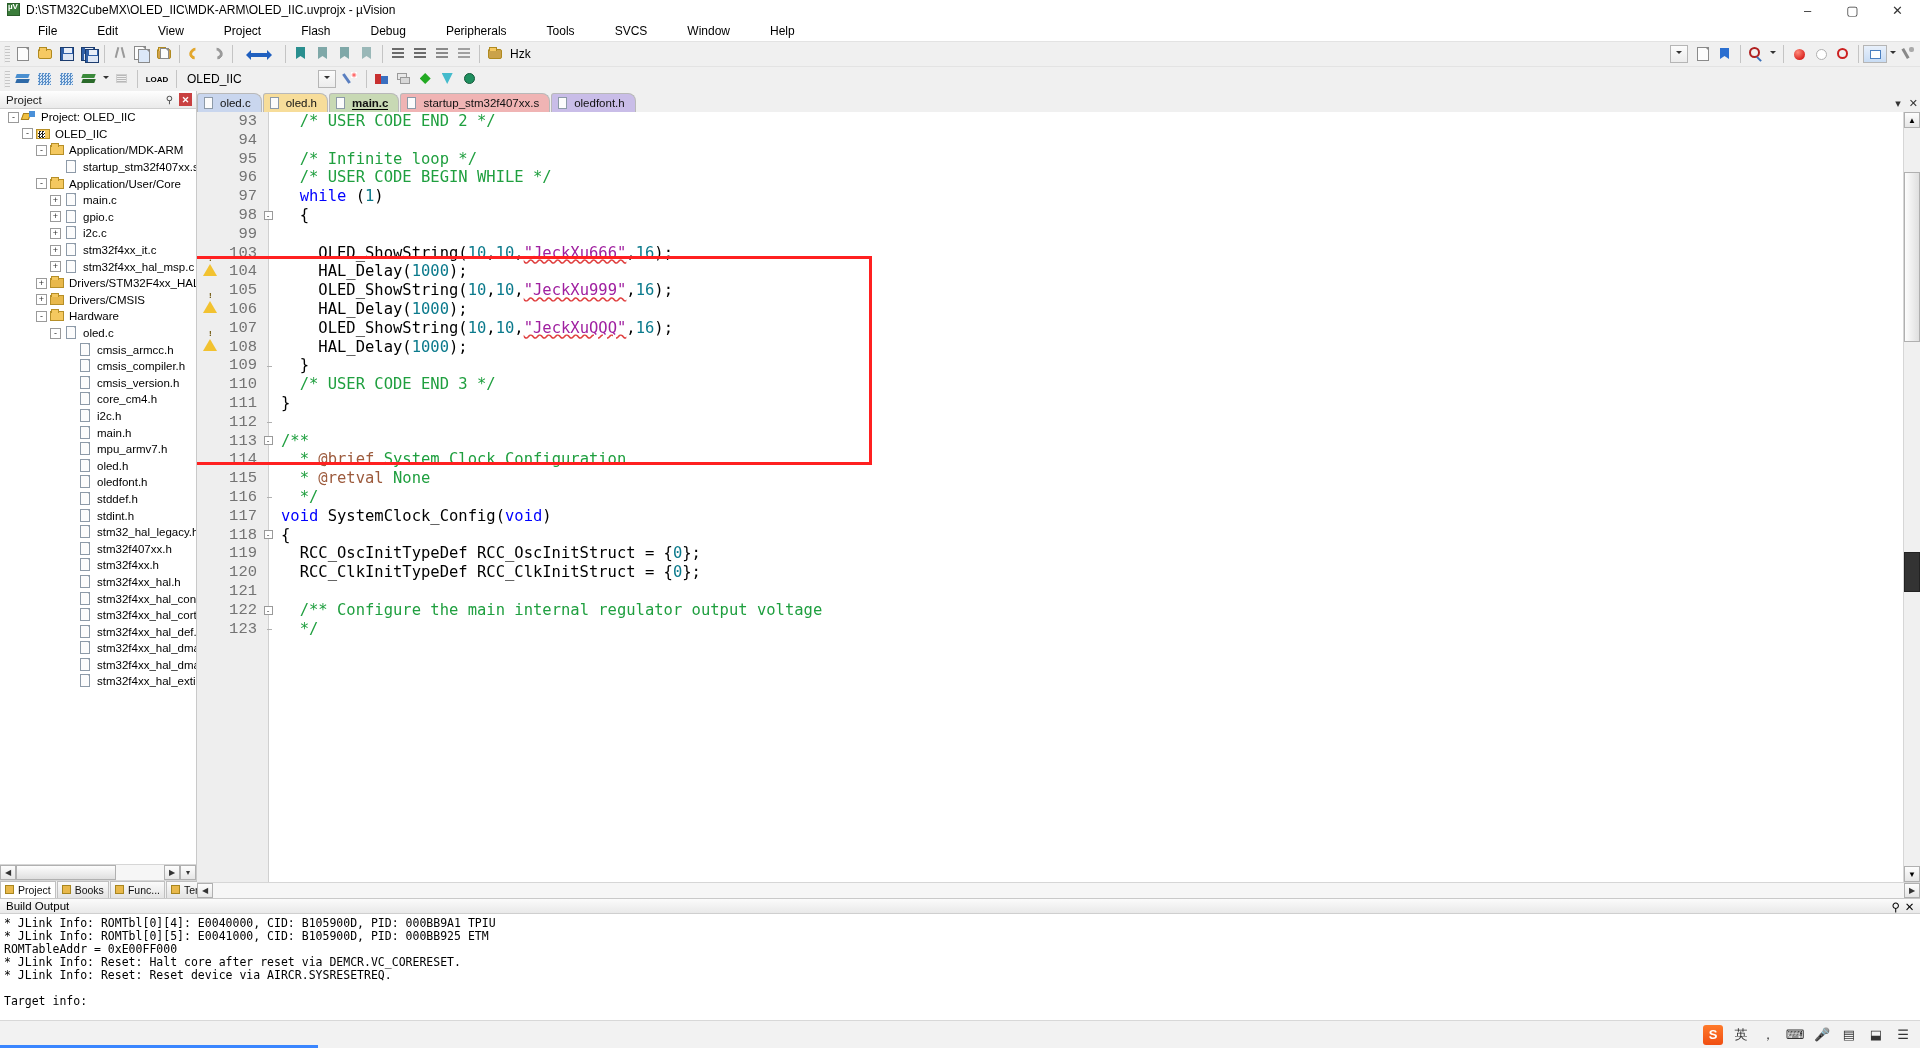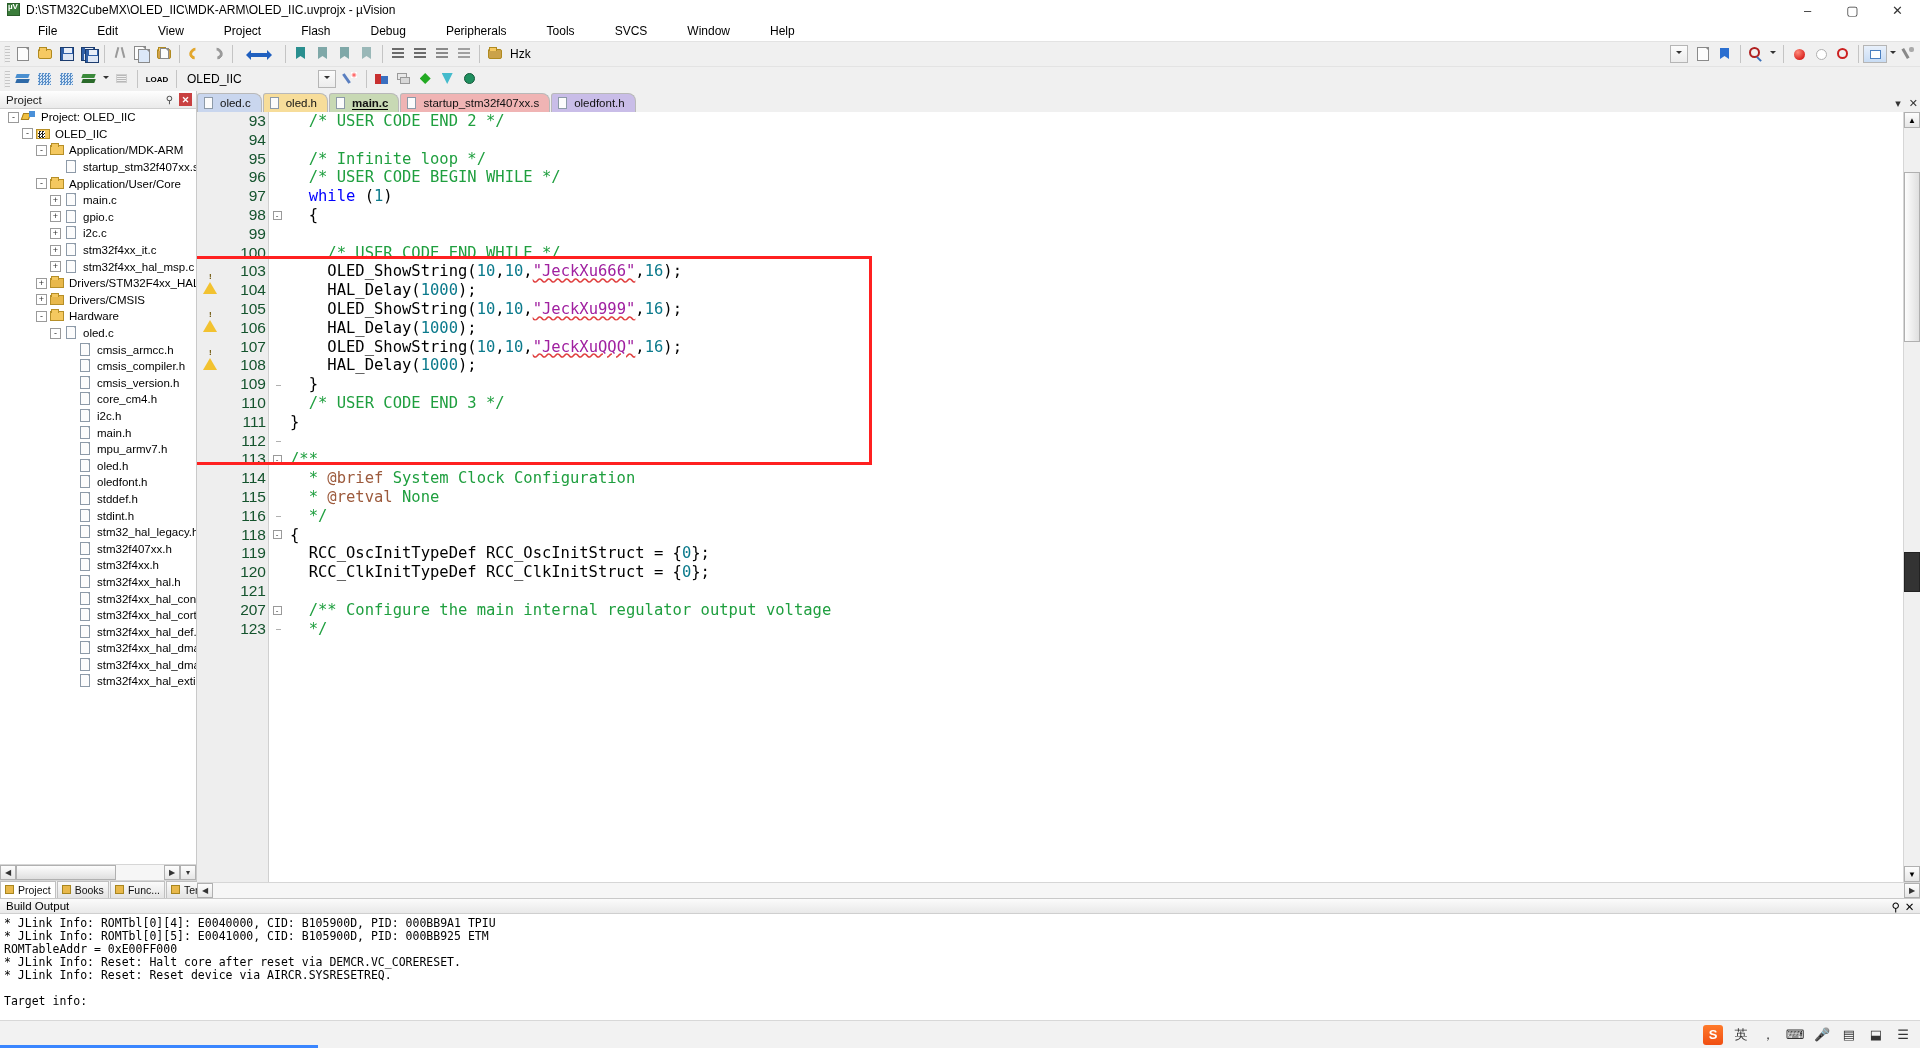--- a/index.html
+++ b/index.html
@@ -122,21 +122,21 @@
   .tabsrow .rightctl span { font-size:11px; color:#333; }
 
   .editorbody { flex:1 1 auto; display:flex; position:relative; min-height:0; background:#ffffff;}
   .codearea { flex:1 1 auto; position:relative; overflow:hidden; background:#ffffff;}
   .gutterbg { position:absolute; left:0; top:0; bottom:0; width:72px; background:#eeeeee; border-right:1px solid #d0d0d0;}
   .codelines { position:relative; font-family:"DejaVu Sans Mono", monospace; font-size:15.5px; line-height:18.8px; }
   .cline { height:18.8px; display:flex; align-items:center; white-space:pre; position:relative; }
   .warnico { position:absolute; left:6px; top:2px; width:14px; height:13px; }
   .warnico .tri { width:0;height:0;border-left:7px solid transparent;border-right:7px solid transparent;border-bottom:12px solid #f2c230; }
   .warnico .bang { position:absolute; left:6px; top:4px; color:#6a5000; font-size:8px; font-weight:bold; font-family:"Liberation Sans",sans-serif;}
-  .lnum { width:64px; text-align:right; padding-right:4px; color:#14532d; flex:0 0 64px; font-family:Liberation Sans, sans-serif;margin-left:9px;}
+  .lnum { width:64px; text-align:right; padding-right:4px; color:#737373; flex:0 0 64px; font-family:Liberation Mono, monospace;}
   .foldcol { width:14px; flex:0 0 14px; position:relative; display:flex; align-items:center; justify-content:center;}
   .foldbox { width:9px; height:9px; border:1px solid #9a9a9a; background:#fff; font-size:8px; line-height:7px; text-align:center; color:#333; font-family:"Liberation Sans",sans-serif;}
   .foldline { position:absolute; left:6px; top:0; bottom:0; width:1px; background:#b0b0b0;}
   .foldend { position:absolute; left:6px; top:0; height:50%; width:1px; background:#b0b0b0;}
   .foldend:after{content:'';position:absolute;left:0;top:100%;width:5px;height:1px;background:#b0b0b0;}
   .ctext { padding-left:6px; }
   .cmt { color:#1f9f3f; } .kw { color:#0000ff; } .num { color:#0b7a8c; }
   .str { color:#a020a0; } .dox { color:#9c5a3c; } .pl { color:#000000; }
   .sq-underline { text-decoration: underline; text-decoration-style: wavy; text-decoration-color:#e04040; }
 
@@ -811,40 +811,40 @@
         <div class="codearea">
           <div class="gutterbg"></div>
           <div class="codelines" id="code-lines">
               <div class="cline"><span class="lnum">93</span><span class="foldcol"></span><span class="ctext"><span class="pl">  </span><span class="cmt">/* USER CODE END 2 */</span></span></div>
               <div class="cline"><span class="lnum">94</span><span class="foldcol"></span><span class="ctext"></span></div>
               <div class="cline"><span class="lnum">95</span><span class="foldcol"></span><span class="ctext"><span class="pl">  </span><span class="cmt">/* Infinite loop */</span></span></div>
               <div class="cline"><span class="lnum">96</span><span class="foldcol"></span><span class="ctext"><span class="pl">  </span><span class="cmt">/* USER CODE BEGIN WHILE */</span></span></div>
               <div class="cline"><span class="lnum">97</span><span class="foldcol"></span><span class="ctext"><span class="pl">  </span><span class="kw">while</span><span class="pl"> (</span><span class="num">1</span><span class="pl">)</span></span></div>
               <div class="cline"><span class="lnum">98</span><span class="foldcol"><span class="foldbox">-</span></span><span class="ctext"><span class="pl">  {</span></span></div>
               <div class="cline"><span class="lnum">99</span><span class="foldcol"><span class="foldline"></span></span><span class="ctext"></span></div>
-              <div class="cline"><span class="lnum">100</span><span class="foldcol"><span class="foldline"></span></span><span class="ctext"><span class="pl">    </span><span class="cmt">/* USER CODE END WHILE */</span></span></div>
               <div class="cline"><span class="warnico"><span class="tri"></span><span class="bang">!</span></span><span class="lnum">103</span><span class="foldcol"><span class="foldline"></span></span><span class="ctext"><span class="pl">    OLED_ShowString(</span><span class="num">10</span><span class="pl">,</span><span class="num">10</span><span class="pl">,</span><span class="str sq-underline">"JeckXu666"</span><span class="pl">,</span><span class="num">16</span><span class="pl">);</span></span></div>
               <div class="cline"><span class="lnum">104</span><span class="foldcol"><span class="foldline"></span></span><span class="ctext"><span class="pl">    HAL_Delay(</span><span class="num">1000</span><span class="pl">);</span></span></div>
               <div class="cline"><span class="warnico"><span class="tri"></span><span class="bang">!</span></span><span class="lnum">105</span><span class="foldcol"><span class="foldline"></span></span><span class="ctext"><span class="pl">    OLED_ShowString(</span><span class="num">10</span><span class="pl">,</span><span class="num">10</span><span class="pl">,</span><span class="str sq-underline">"JeckXu999"</span><span class="pl">,</span><span class="num">16</span><span class="pl">);</span></span></div>
               <div class="cline"><span class="lnum">106</span><span class="foldcol"><span class="foldline"></span></span><span class="ctext"><span class="pl">    HAL_Delay(</span><span class="num">1000</span><span class="pl">);</span></span></div>
               <div class="cline"><span class="warnico"><span class="tri"></span><span class="bang">!</span></span><span class="lnum">107</span><span class="foldcol"><span class="foldline"></span></span><span class="ctext"><span class="pl">    OLED_ShowString(</span><span class="num">10</span><span class="pl">,</span><span class="num">10</span><span class="pl">,</span><span class="str sq-underline">"JeckXuQQQ"</span><span class="pl">,</span><span class="num">16</span><span class="pl">);</span></span></div>
               <div class="cline"><span class="lnum">108</span><span class="foldcol"><span class="foldline"></span></span><span class="ctext"><span class="pl">    HAL_Delay(</span><span class="num">1000</span><span class="pl">);</span></span></div>
               <div class="cline"><span class="lnum">109</span><span class="foldcol"><span class="foldend"></span></span><span class="ctext"><span class="pl">  }</span></span></div>
               <div class="cline"><span class="lnum">110</span><span class="foldcol"><span class="foldline"></span></span><span class="ctext"><span class="pl">  </span><span class="cmt">/* USER CODE END 3 */</span></span></div>
               <div class="cline"><span class="lnum">111</span><span class="foldcol"><span class="foldline"></span></span><span class="ctext"><span class="pl">}</span></span></div>
               <div class="cline"><span class="lnum">112</span><span class="foldcol"><span class="foldend"></span></span><span class="ctext"></span></div>
               <div class="cline"><span class="lnum">113</span><span class="foldcol"><span class="foldbox">-</span></span><span class="ctext"><span class="cmt">/**</span></span></div>
               <div class="cline"><span class="lnum">114</span><span class="foldcol"><span class="foldline"></span></span><span class="ctext"><span class="cmt">  * </span><span class="dox">@brief</span><span class="cmt"> System Clock Configuration</span></span></div>
               <div class="cline"><span class="lnum">115</span><span class="foldcol"><span class="foldline"></span></span><span class="ctext"><span class="cmt">  * </span><span class="dox">@retval</span><span class="cmt"> None</span></span></div>
               <div class="cline"><span class="lnum">116</span><span class="foldcol"><span class="foldend"></span></span><span class="ctext"><span class="cmt">  */</span></span></div>
+              <div class="cline"><span class="lnum">117</span><span class="foldcol"></span><span class="ctext"><span class="kw">void</span><span class="pl"> SystemClock_Config(</span><span class="kw">void</span><span class="pl">)</span></span></div>
               <div class="cline"><span class="lnum">118</span><span class="foldcol"><span class="foldbox">-</span></span><span class="ctext"><span class="pl">{</span></span></div>
               <div class="cline"><span class="lnum">119</span><span class="foldcol"><span class="foldline"></span></span><span class="ctext"><span class="pl">  RCC_OscInitTypeDef RCC_OscInitStruct = {</span><span class="num">0</span><span class="pl">};</span></span></div>
               <div class="cline"><span class="lnum">120</span><span class="foldcol"><span class="foldline"></span></span><span class="ctext"><span class="pl">  RCC_ClkInitTypeDef RCC_ClkInitStruct = {</span><span class="num">0</span><span class="pl">};</span></span></div>
               <div class="cline"><span class="lnum">121</span><span class="foldcol"><span class="foldline"></span></span><span class="ctext"></span></div>
-              <div class="cline"><span class="lnum">207</span><span class="foldcol"><span class="foldbox">-</span></span><span class="ctext"><span class="pl">  </span><span class="cmt">/** Configure the main internal regulator output voltage</span></span></div>
+              <div class="cline"><span class="lnum">122</span><span class="foldcol"><span class="foldbox">-</span></span><span class="ctext"><span class="pl">  </span><span class="cmt">/** Configure the main internal regulator output voltage</span></span></div>
               <div class="cline"><span class="lnum">123</span><span class="foldcol"><span class="foldend"></span></span><span class="ctext"><span class="cmt">  */</span></span></div>
             </div>
           <div class="redbox" id="annotation-box" style="top: 144px; height: 209px; left: -30px; width: 705px; border-color: rgb(255, 32, 32);"></div>
         </div>
         <div class="vscroll">
           <div class="vsb-btn">▲</div>
           <div class="vsb-thumb" style="top:60px;height:170px;"></div>
           <div class="vsb-thumb" style="top:440px;height:40px;background:#333;border-color:#222;"></div>
           <div class="vsb-btn" style="position:absolute;bottom:0;">▼</div>
         </div>

